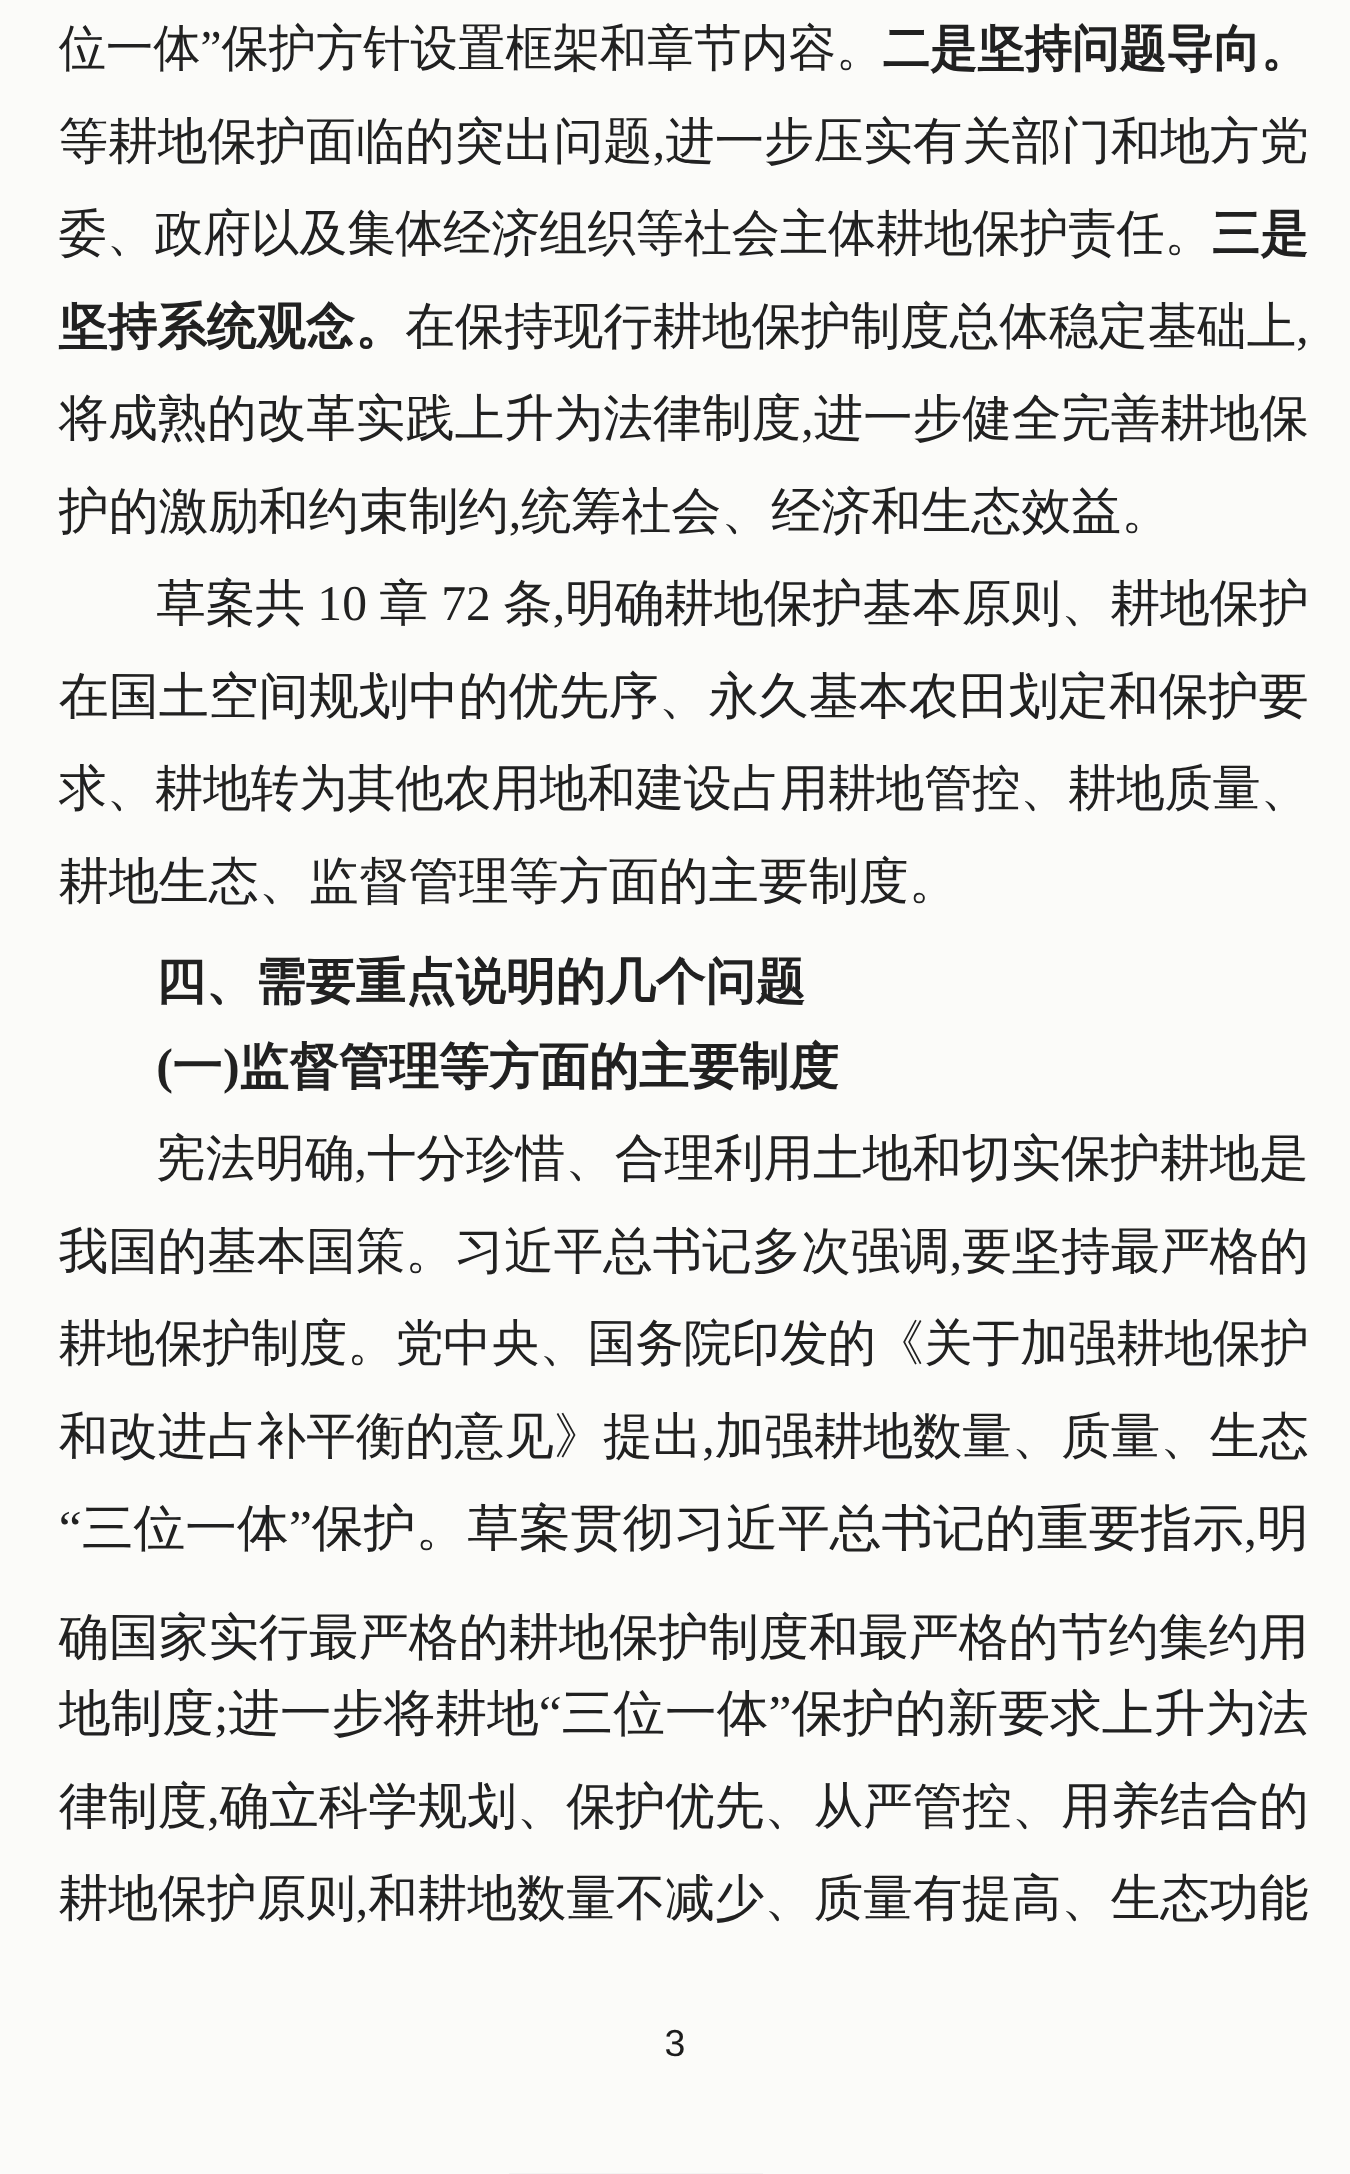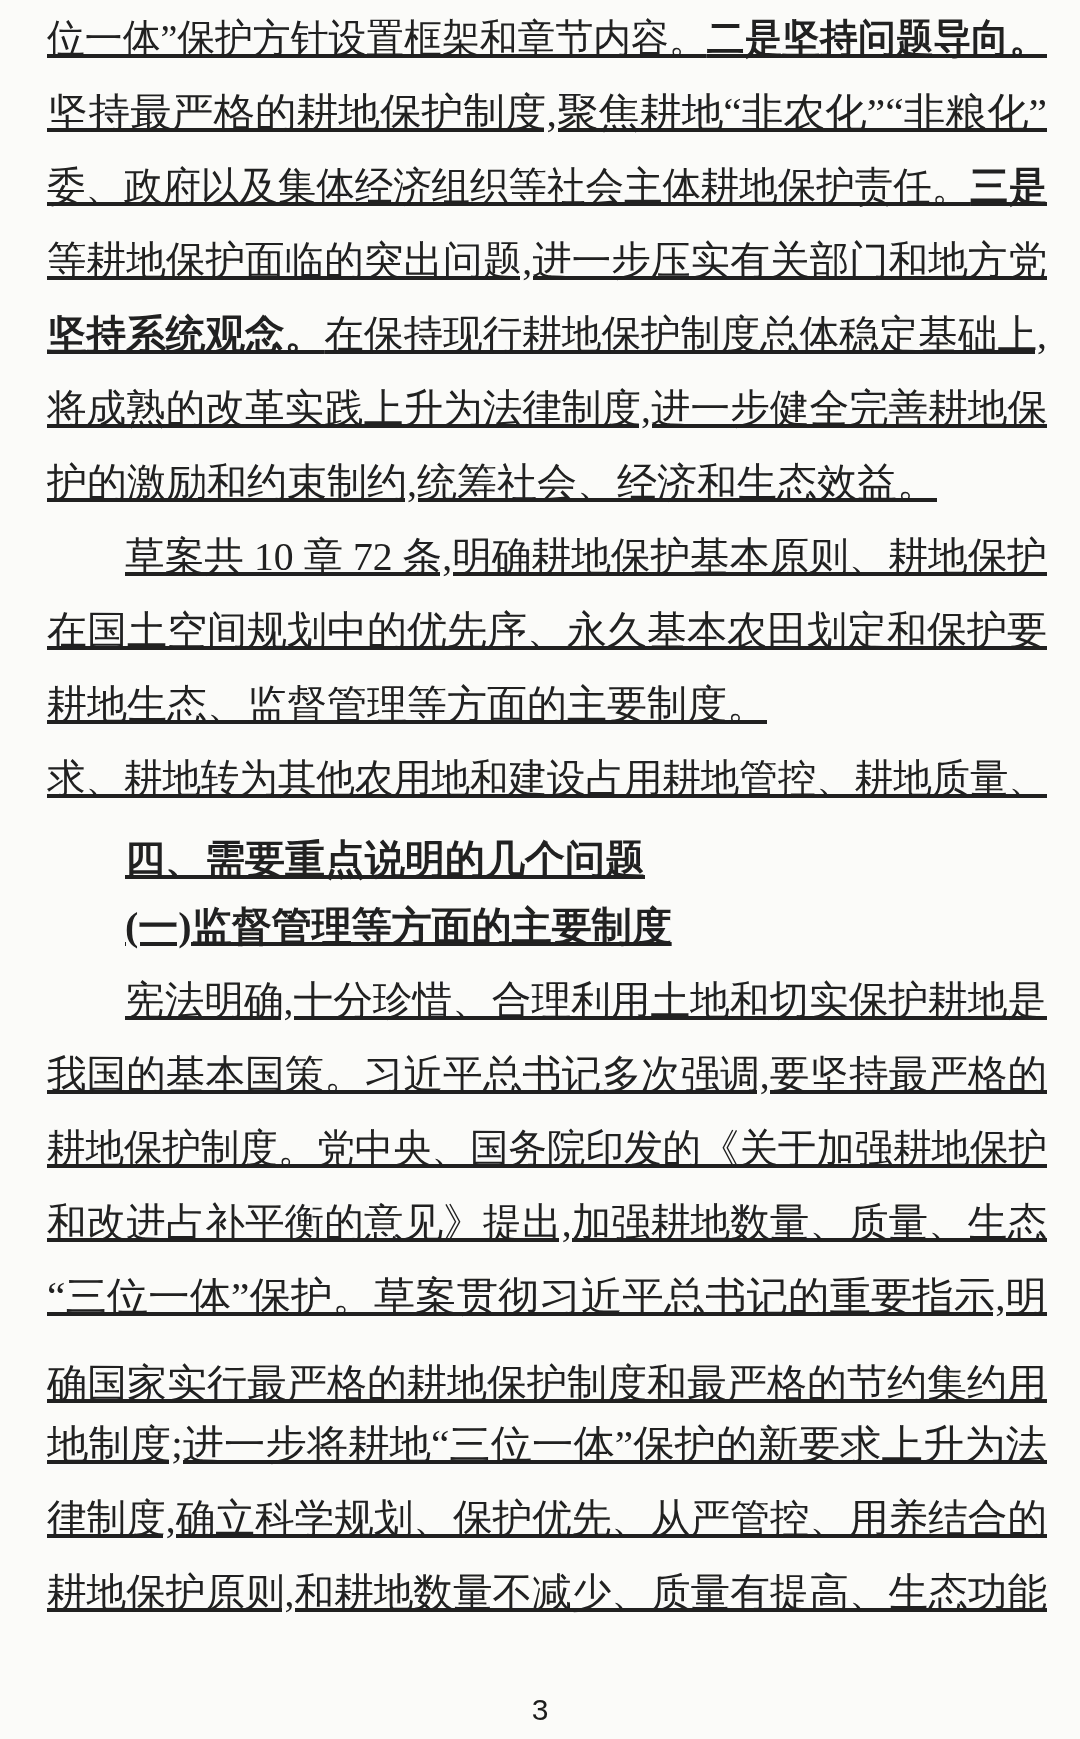--- a/index.html
+++ b/index.html
@@ -21,21 +21,20 @@
     margin-left: 47px;
     width: 1000px;
   }
   .line {
     height: 74px;
     display: flex;
     align-items: center;
     font-size: 40px;
     line-height: 1;
     white-space: nowrap;
-    text-decoration: underline;
   }
   .line .inner {
     display: inline-block;
     transform-origin: left center;
     white-space: nowrap;
   }
   .line.indent {
     padding-left: 78px;
     text-align: center;
   }
@@ -62,48 +61,45 @@
 </style>
 </head>
 <body>
 
 <div class="page">
   <div class="content">
       <div class="line body">
         <span class="inner" style="transform: scaleX(0.945389);"><span>位一体”保护方针设置框架和章节内容。</span><span class="seg-bold">二是坚持问题导向。</span></span>
       </div>
       <div class="line body">
-        <span class="inner" style="transform: scaleX(1.04057);"><span>坚持最严格的耕地保护制度,聚焦耕地“非农化”“非粮化”</span></span>
+        <span class="inner" style="transform: scaleX(0.990099);"><span>等耕地保护面临的突出问题,进一步压实有关部门和地方党</span></span>
       </div>
       <div class="line body">
         <span class="inner" style="transform: scaleX(0.961538);"><span>委、政府以及集体经济组织等社会主体耕地保护责任。</span><span class="seg-bold">三是</span></span>
-      </div>
-      <div class="line body">
-        <span class="inner" style="transform: scaleX(0.990099);"><span>等耕地保护面临的突出问题,进一步压实有关部门和地方党</span></span>
       </div>
       <div class="line body">
         <span class="inner" style="transform: scaleX(0.990099);"><span class="seg-bold">坚持系统观念。</span><span>在保持现行耕地保护制度总体稳定基础上,</span></span>
       </div>
       <div class="line body">
         <span class="inner" style="transform: scaleX(0.990099);"><span>将成熟的改革实践上升为法律制度,进一步健全完善耕地保</span></span>
       </div>
       <div class="line body">
         <span class="inner"><span>护的激励和约束制约,统筹社会、经济和生态效益。</span></span>
       </div>
       <div class="line body indent">
         <span class="inner" style="transform: scaleX(0.991398);"><span>草案共 10 章 72 条,明确耕地保护基本原则、耕地保护</span></span>
       </div>
       <div class="line body">
         <span class="inner" style="transform: scaleX(1);"><span>在国土空间规划中的优先序、永久基本农田划定和保护要</span></span>
       </div>
       <div class="line body">
-        <span class="inner"><span>耕地生态、监督管理等方面的主要制度。</span></span>
+        <span class="inner" style="transform: scaleX(0.961538);"><span>求、耕地转为其他农用地和建设占用耕地管控、耕地质量、</span></span>
       </div>
       <div class="line body">
-        <span class="inner" style="transform: scaleX(0.961538);"><span>求、耕地转为其他农用地和建设占用耕地管控、耕地质量、</span></span>
+        <span class="inner"><span>耕地生态、监督管理等方面的主要制度。</span></span>
       </div>
       <div class="line h1 indent">
         <span class="inner"><span class="seg-bold">四、需要重点说明的几个问题</span></span>
       </div>
       <div class="line h2 indent">
         <span class="inner"><span class="seg-bold">(一)监督管理等方面的主要制度</span></span>
       </div>
       <div class="line body indent">
         <span class="inner" style="transform: scaleX(0.991398);"><span>宪法明确,十分珍惜、合理利用土地和切实保护耕地是</span></span>
       </div>

